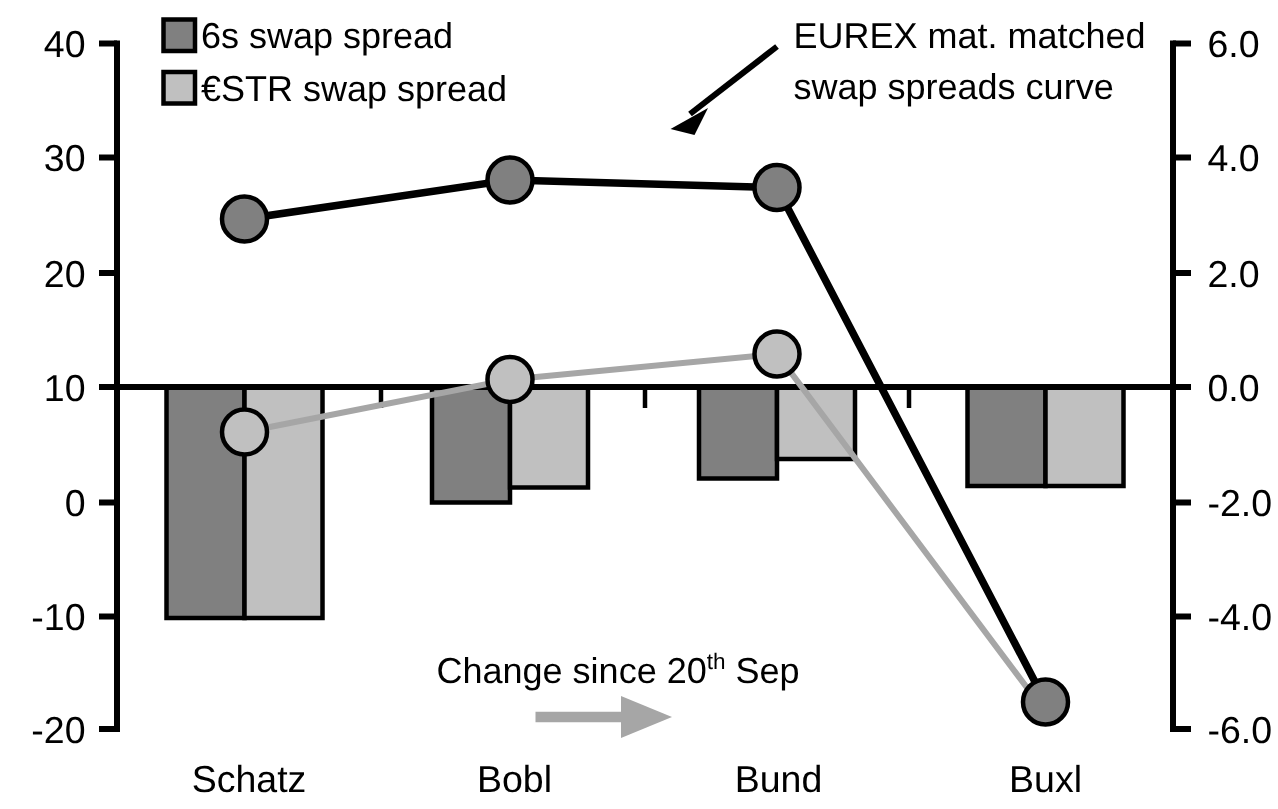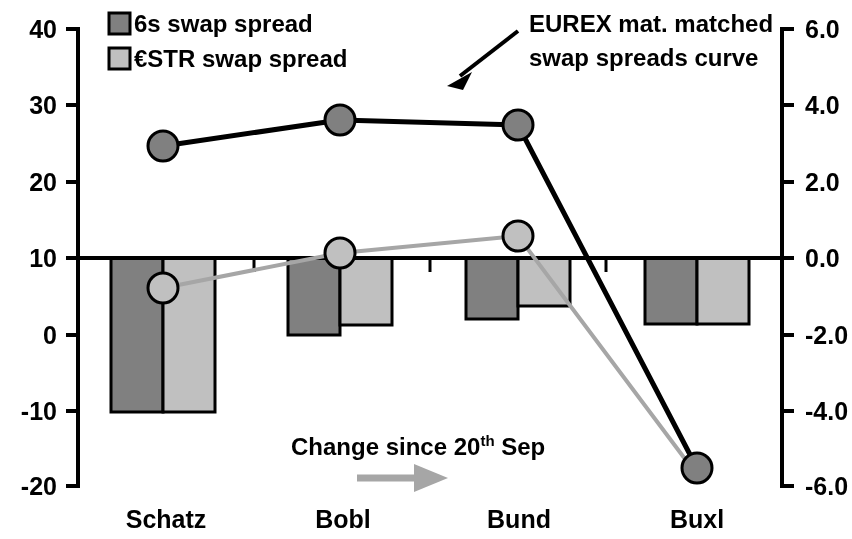--- a/index.html
+++ b/index.html
@@ -10,21 +10,20 @@
   body {
     width: 852px;
     height: 539px;
     font-family: "Liberation Sans", sans-serif;
     overflow: hidden;
   }
   #chart-root {
     position: relative;
     width: 752px;
     height: 539px;
-    font-weight: bold;
   }
   #chart-svg {
     position: absolute;
     left: 0;
     top: 0;
   }
   .tick-label {
     font-family: "Liberation Sans", sans-serif;
     font-size: 25px;
     fill: #000000;

